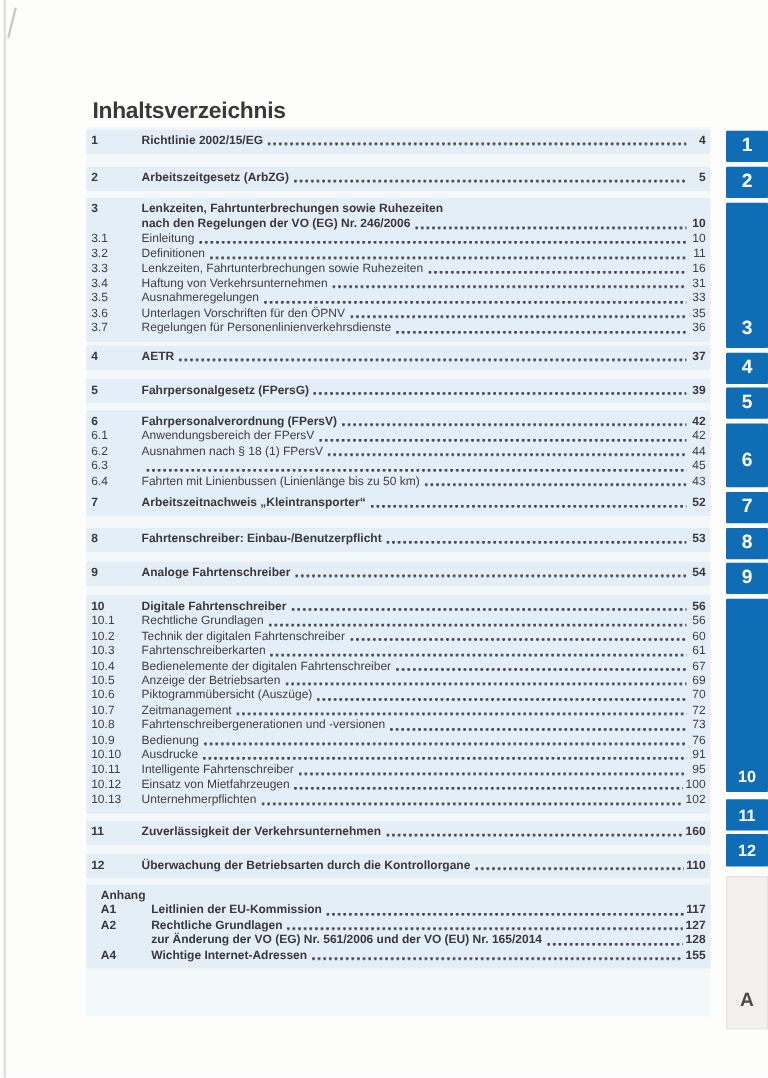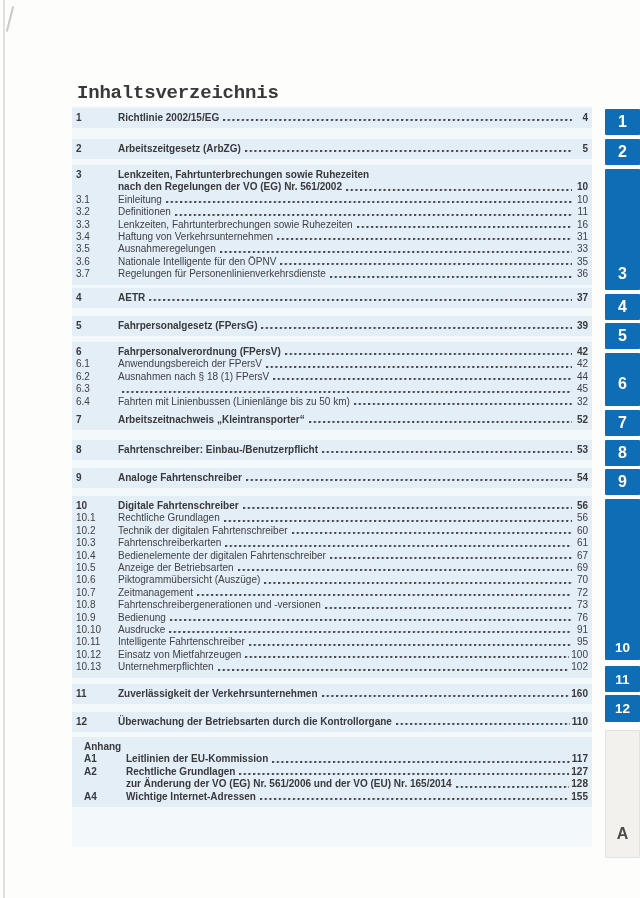--- a/index.html
+++ b/index.html
@@ -6,21 +6,21 @@
   body{
     width:640px;height:898px;position:relative;overflow:hidden;
     background:#fdfdfc;
     font-family:"Liberation Sans","DejaVu Sans",sans-serif;
     color:#3b3b3d;
   }
   .crease{position:absolute;left:3px;top:0;bottom:0;width:1.5px;background:rgba(175,170,162,0.35);}
   .corner-mark{position:absolute;left:9px;top:6px;width:2px;height:26px;background:rgba(70,70,72,0.28);transform:rotate(14deg);}
   .page-title{
     position:absolute;left:77px;top:82px;
-    font-size:19px;font-weight:bold;letter-spacing:-0.2px;color:#39393b;font-family:Liberation Mono, monospace;
+    font-size:19px;font-weight:bold;letter-spacing:-0.2px;color:#39393b;
   }
   .toc-backdrop{
     position:absolute;left:72px;top:106px;width:520px;height:741px;
     background:rgba(231,241,249,0.45);
   }
   .toc{position:absolute;left:0;top:0;width:640px;height:898px;}
   .block{
     position:absolute;left:72px;width:520px;
     background:#e3eef7;
     padding:4px 4px;box-sizing:border-box;
@@ -69,21 +69,21 @@
         <span class="pg">5</span>
       </div>
     </div>
     <div class="block" style="top: 165px;">
       <div class="row bold">
         <span class="num">3</span>
         <span class="titl">Lenkzeiten, Fahrtunterbrechungen sowie Ruhezeiten</span>
       </div>
       <div class="row bold">
         <span class="num"></span>
-        <span class="titl">nach den Regelungen der VO (EG) Nr. 561/2002</span>
+        <span class="titl">nach den Regelungen der VO (EG) Nr. 246/2006</span>
         <span class="dots"></span>
         <span class="pg">10</span>
       </div>
       <div class="row">
         <span class="num">3.1</span>
         <span class="titl">Einleitung</span>
         <span class="dots"></span>
         <span class="pg">10</span>
       </div>
       <div class="row">
@@ -105,21 +105,21 @@
         <span class="pg">31</span>
       </div>
       <div class="row">
         <span class="num">3.5</span>
         <span class="titl">Ausnahmeregelungen</span>
         <span class="dots"></span>
         <span class="pg">33</span>
       </div>
       <div class="row">
         <span class="num">3.6</span>
-        <span class="titl">Nationale Intelligente für den ÖPNV</span>
+        <span class="titl">Unterlagen Vorschriften für den ÖPNV</span>
         <span class="dots"></span>
         <span class="pg">35</span>
       </div>
       <div class="row">
         <span class="num">3.7</span>
         <span class="titl">Regelungen für Personenlinienverkehrsdienste</span>
         <span class="dots"></span>
         <span class="pg">36</span>
       </div>
     </div>
@@ -160,21 +160,21 @@
       </div>
       <div class="row">
         <span class="num">6.3</span>
         <span class="dots"></span>
         <span class="pg">45</span>
       </div>
       <div class="row">
         <span class="num">6.4</span>
         <span class="titl">Fahrten mit Linienbussen (Linienlänge bis zu 50 km)</span>
         <span class="dots"></span>
-        <span class="pg">32</span>
+        <span class="pg">43</span>
       </div>
     </div>
     <div class="block" style="top: 410px;">
       <div class="row bold">
         <span class="num">7</span>
         <span class="titl">Arbeitszeitnachweis „Kleintransporter“</span>
         <span class="dots"></span>
         <span class="pg">52</span>
       </div>
     </div>

